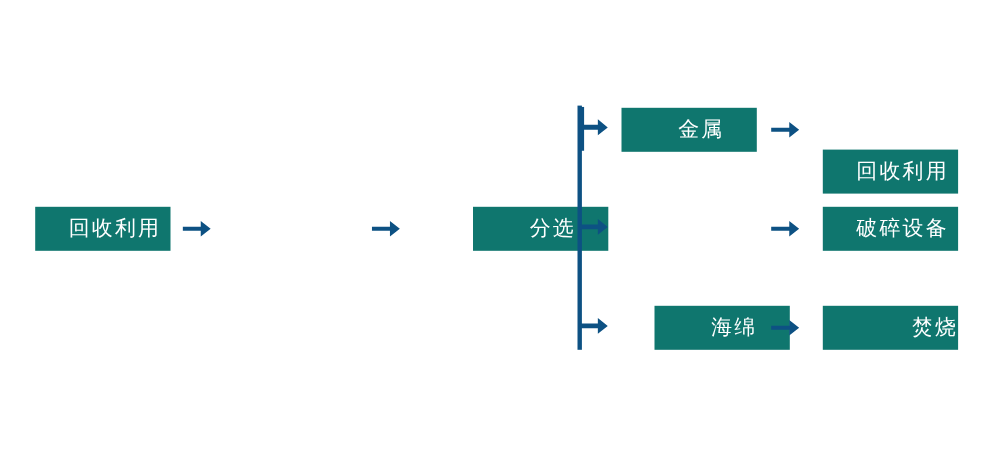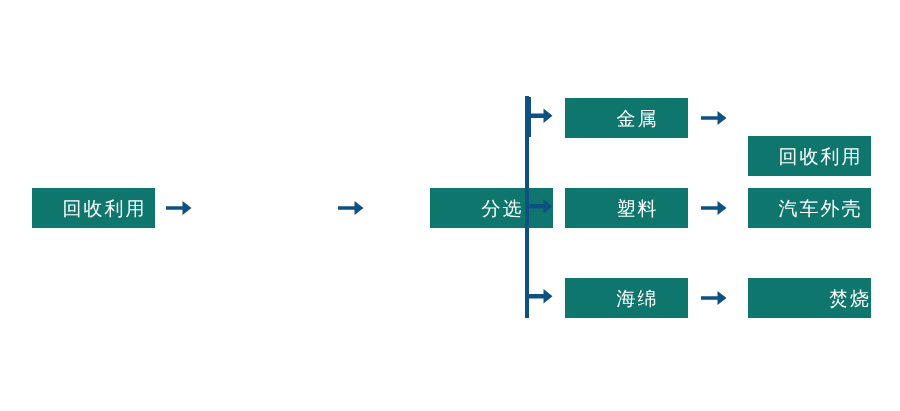--- a/index.html
+++ b/index.html
@@ -115,41 +115,38 @@
   <div class="node blue" style="left:748px; top:88px;margin-top:48px;">
     <span>回收利用</span>
   </div>
 
   <div class="branch-arrow" style="left:527px; top:192px;">
     <svg width="26" height="32" viewBox="0 0 26 32" aria-hidden="true">
       <path d="M0 2 H16.5 V-3 L25.5 4.3 L16.5 11.5 V6.5 H0 Z" transform="translate(0,10)" fill="#0d5183"></path>
     </svg>
   </div>
 
-  <div class="node blue" style="left:565px; top:188px;">
-    <span>塑料</span>
-  </div>
 
   <div class="arrow" style="left:700px; top:196px;">
     <svg width="26" height="20" viewBox="0 0 26 20" aria-hidden="true">
       <path d="M0 8.2 H16.5 V3 L25.5 10 L16.5 17 V11.8 H0 Z" fill="#0d5183"></path>
     </svg>
   </div>
 
   <div class="node blue" style="left:748px; top:188px;">
-    <span>汽车外壳</span>
+    <span>破碎设备</span>
   </div>
 
   <div class="branch-arrow" style="left:527px; top:282px;">
     <svg width="26" height="32" viewBox="0 0 26 32" aria-hidden="true">
       <path d="M0 2 H16.5 V-3 L25.5 4.3 L16.5 11.5 V6.5 H0 Z" transform="translate(0,10)" fill="#0d5183"></path>
     </svg>
   </div>
 
-  <div class="node blue" style="left:565px; top:278px;align-items:center;">
+  <div class="node blue" style="left:595px; top:278px;align-items:center;">
     <span>海绵</span>
   </div>
 
   <div class="arrow" style="left:700px; top:286px;">
     <svg width="26" height="20" viewBox="0 0 26 20" aria-hidden="true">
       <path d="M0 8.2 H16.5 V3 L25.5 10 L16.5 17 V11.8 H0 Z" fill="#0d5183"></path>
     </svg>
   </div>
 
   <div class="node blue" style="left:748px; top:278px;justify-content:flex-end;">

